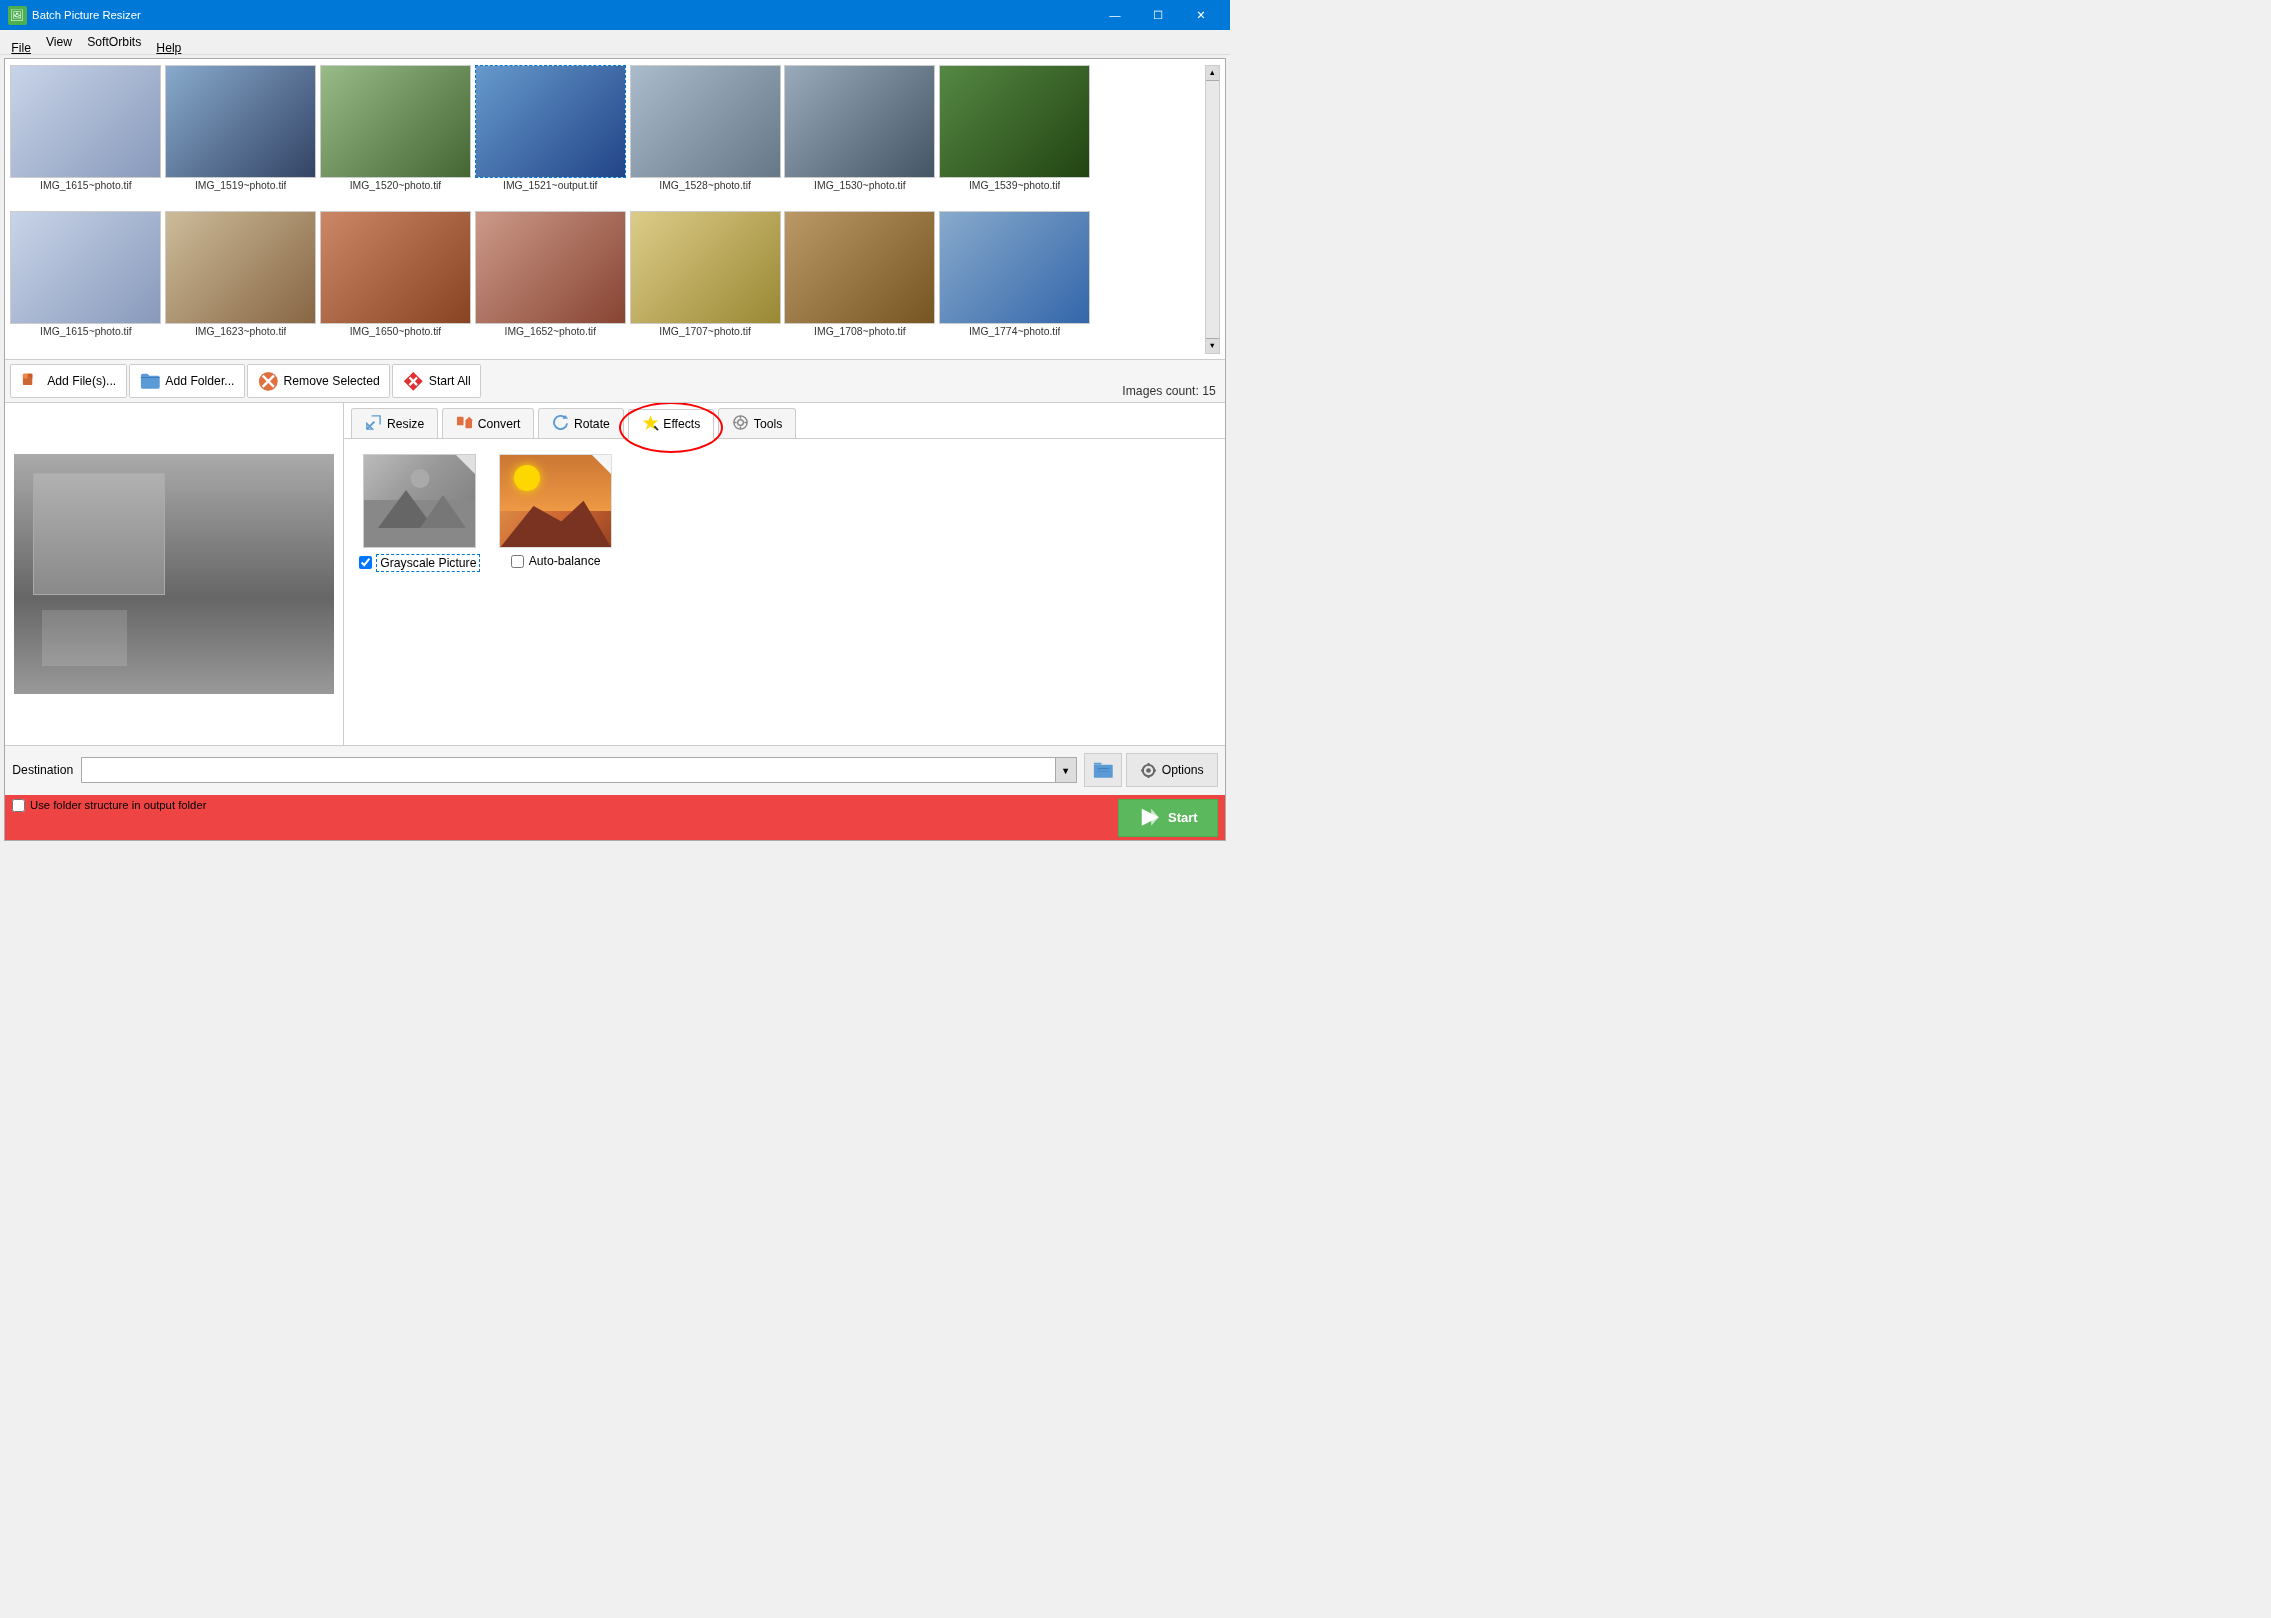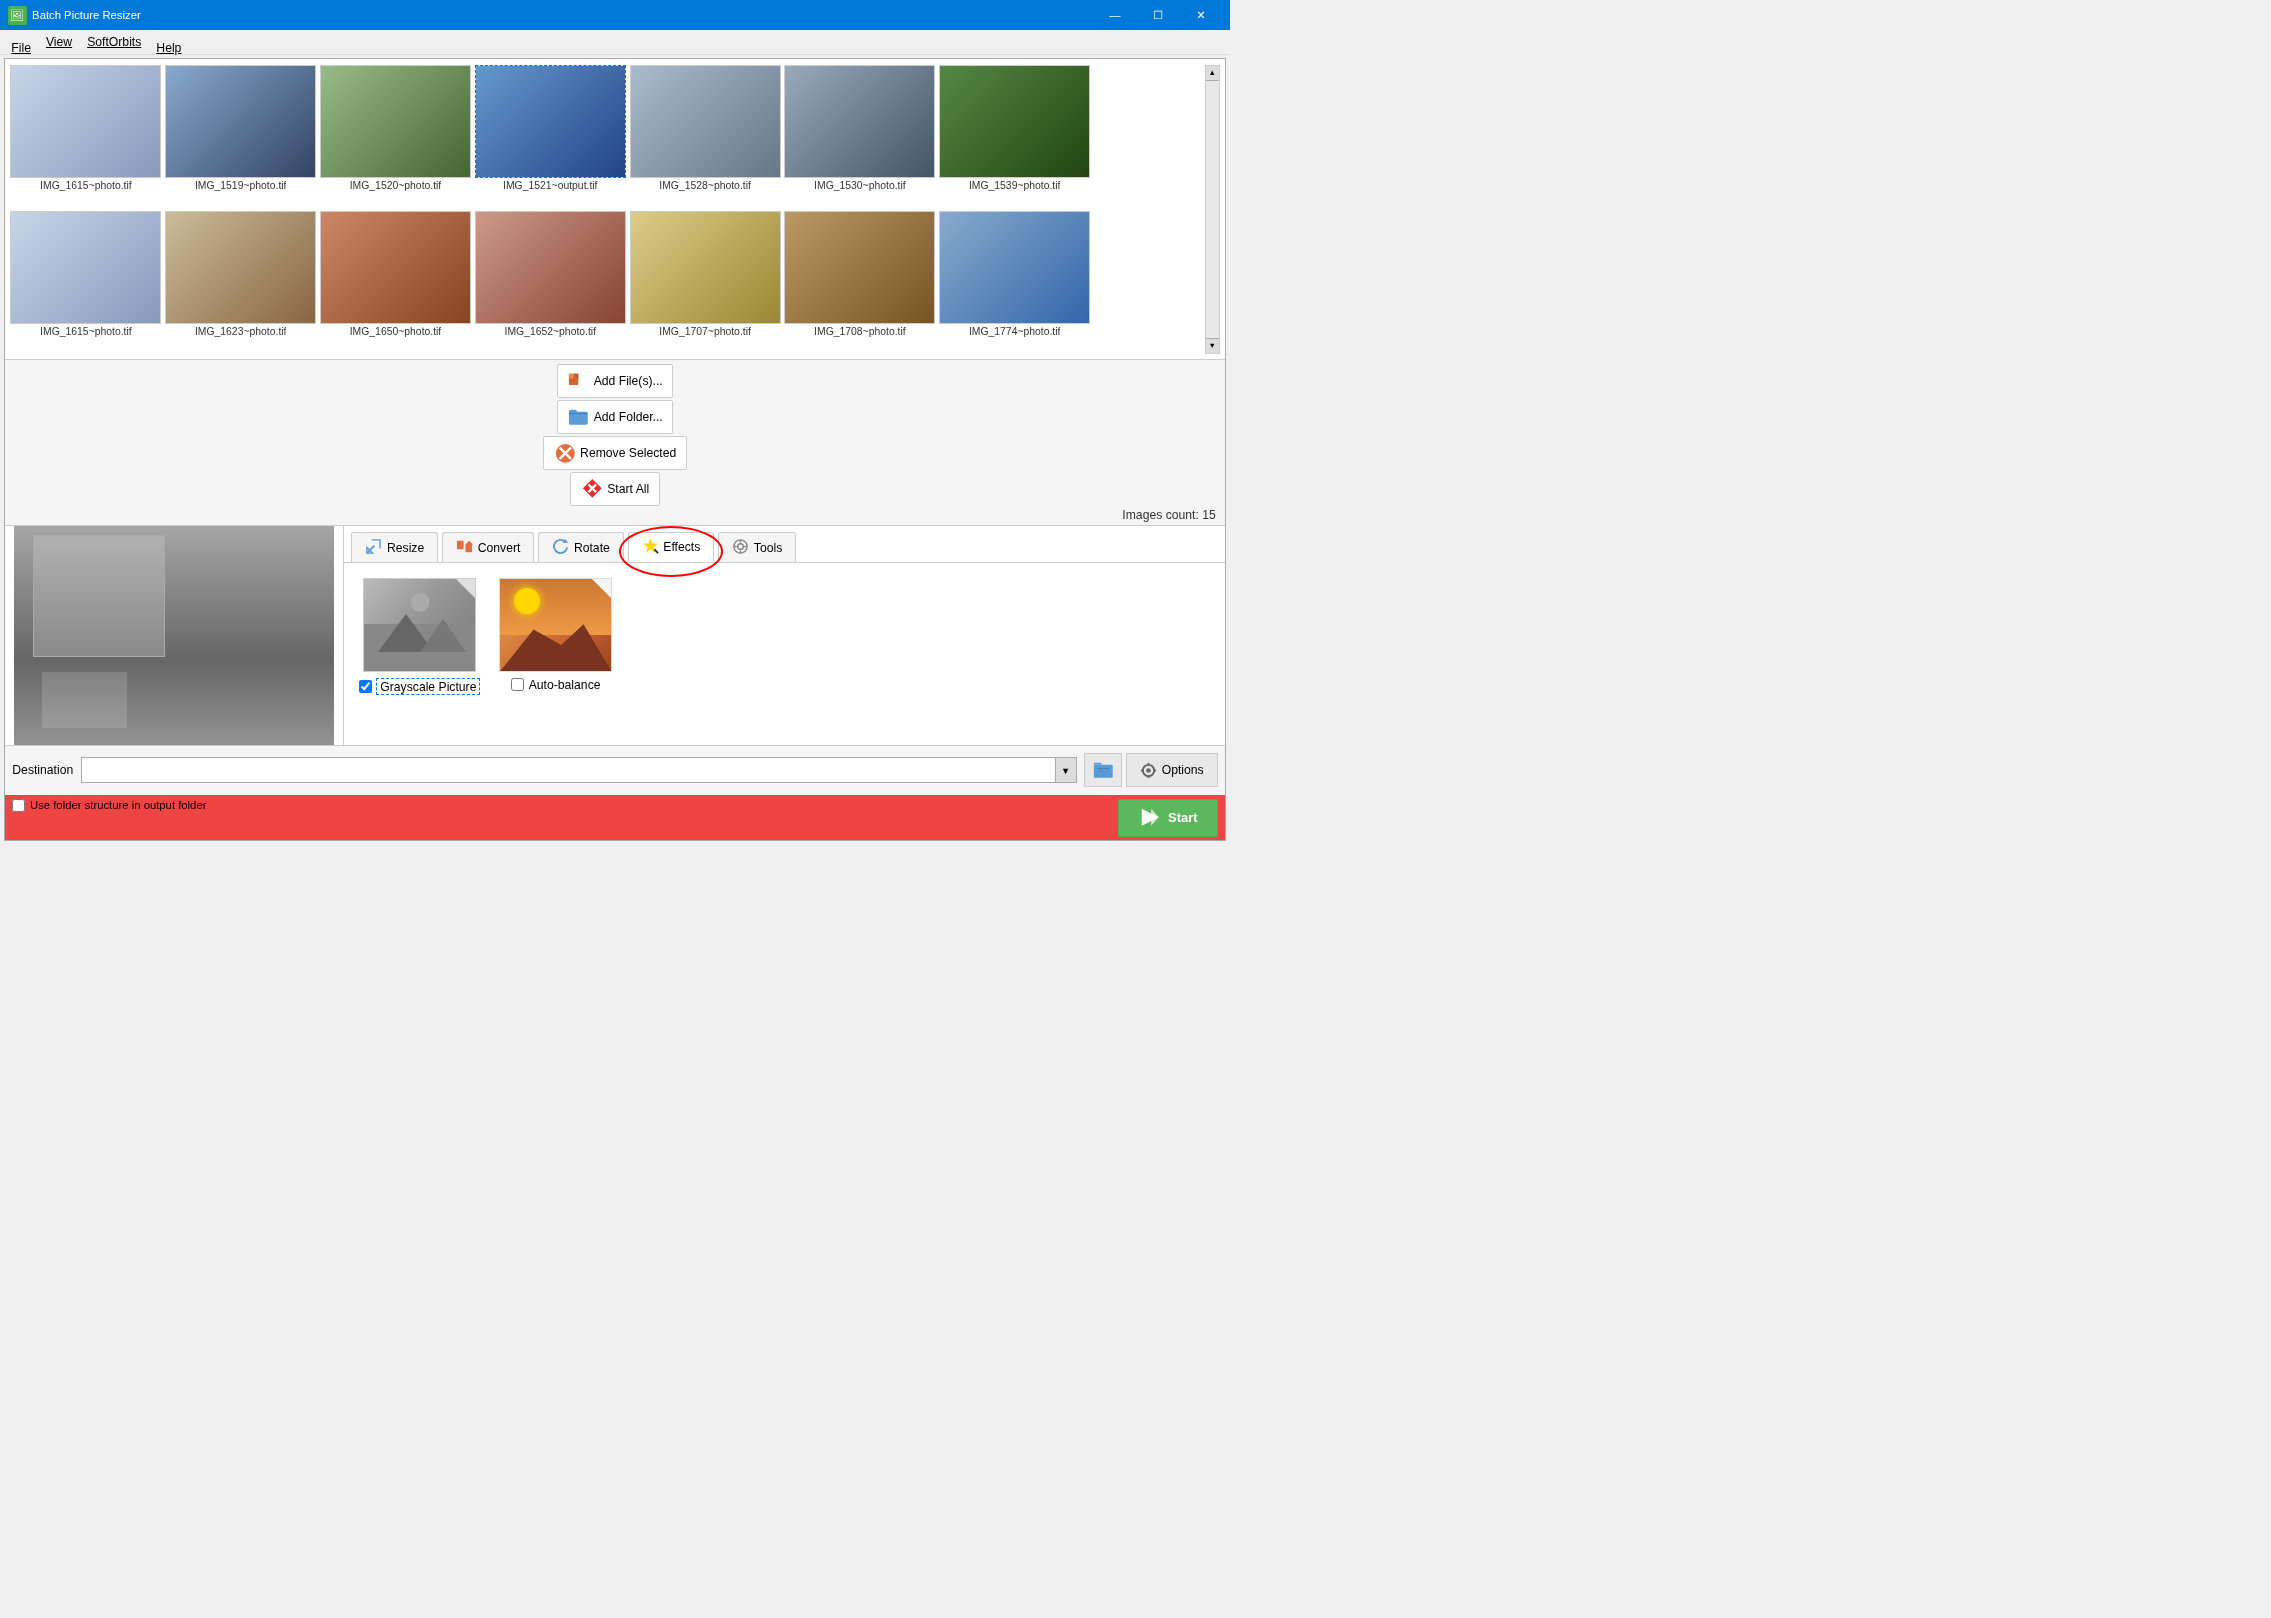--- a/index.html
+++ b/index.html
@@ -58,21 +58,20 @@
       height: 24.5px;
       display: flex;
       align-items: center;
       padding: 0 3.8px;
       border-bottom: 0.9px solid #ddd;
     }
     .menu-item {
       padding: 1.9px 7.5px;
       cursor: pointer;
       font-size: 12.2px;
-      text-decoration: underline;
     }
     .menu-item.underline { text-decoration: underline; margin-top: 12px; }
 
     
     .main-container {
       background: white;
       margin: 3.8px;
       border: 0.9px solid #aaa;
       height: calc(100% - 64px);
       display: flex;
@@ -112,26 +111,25 @@
       text-align: center;
       color: #333;
       max-width: 151px;
       overflow: hidden;
       white-space: nowrap;
     }
 
     
     .toolbar {
       display: flex;
-      align-items: center;
+      align-items: flex-end;
       padding: 3.8px 5.6px;
       background: #f5f5f5;
       border-bottom: 0.9px solid #ccc;
       gap: 1.9px;
-      flex-direction: column;
     }
     .toolbar-btn {
       display: flex;
       align-items: center;
       gap: 3.8px;
       padding: 3.8px 9.4px;
       border: 0.9px solid #ccc;
       background: white;
       cursor: pointer;
       font-size: 12.2px;

